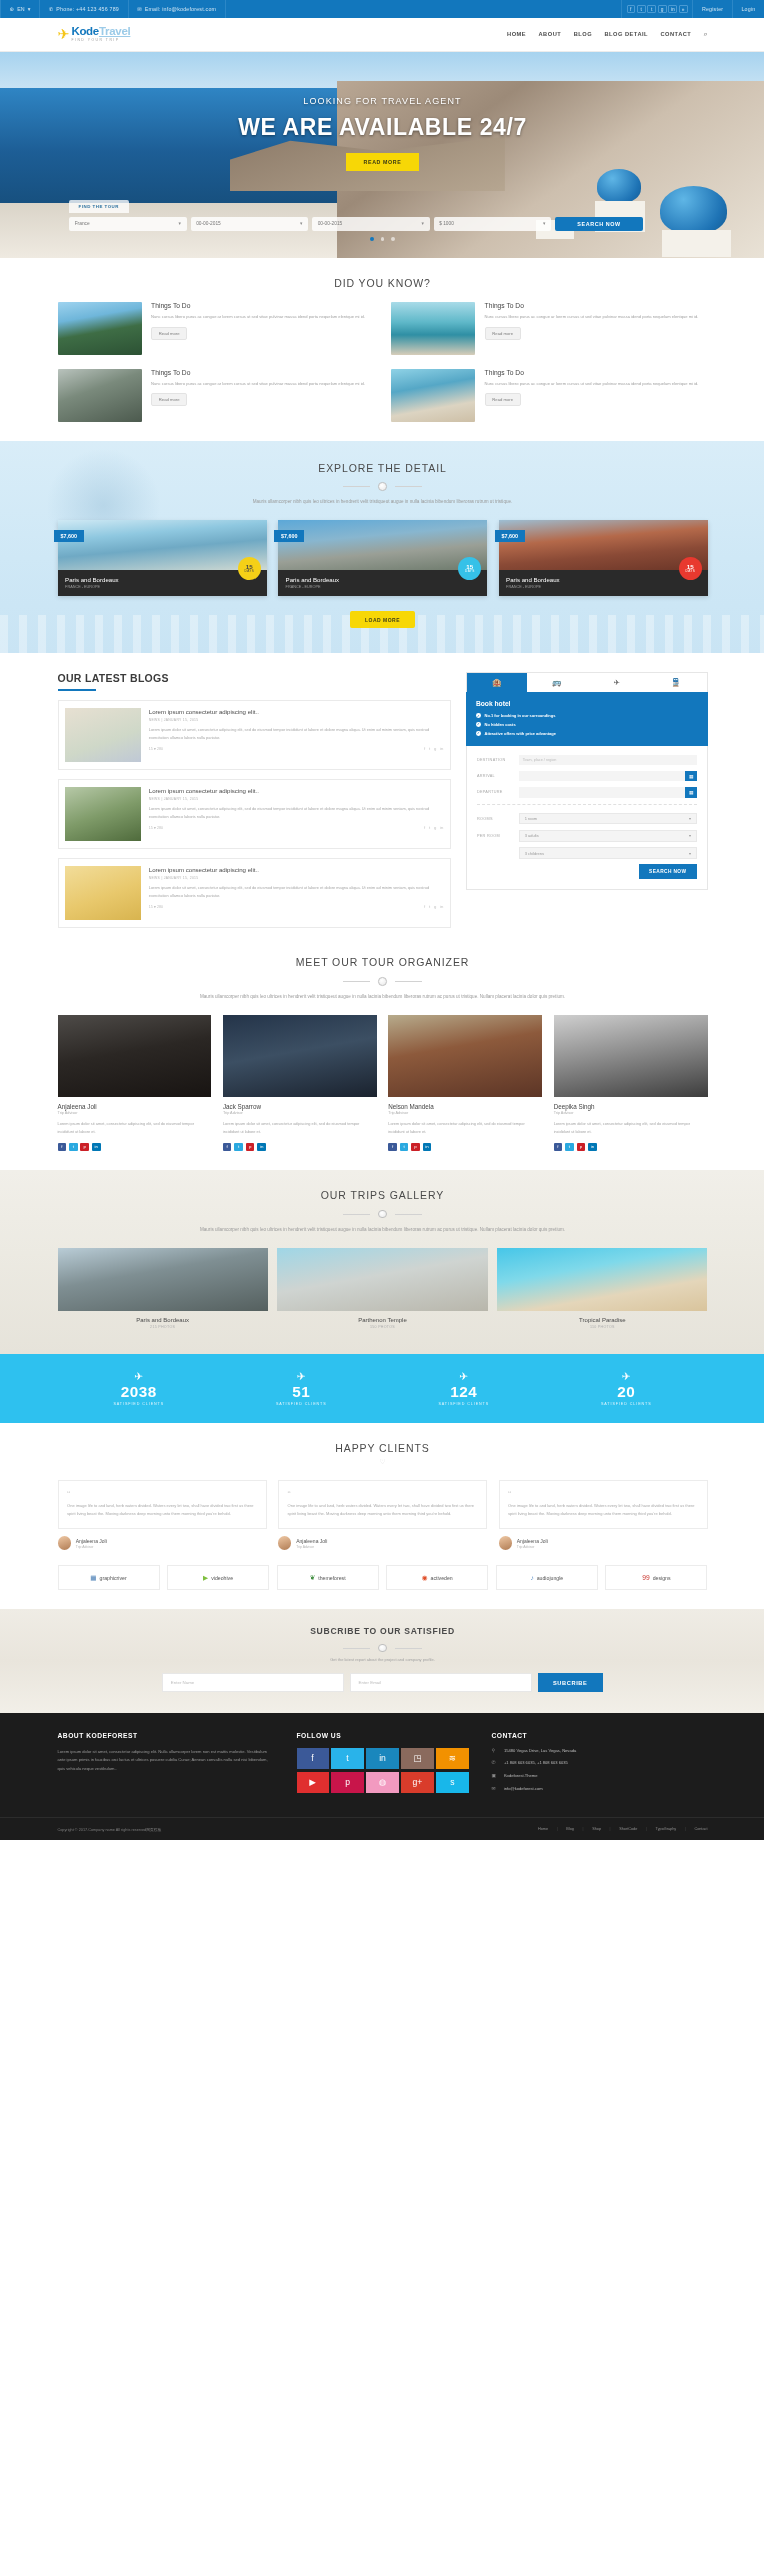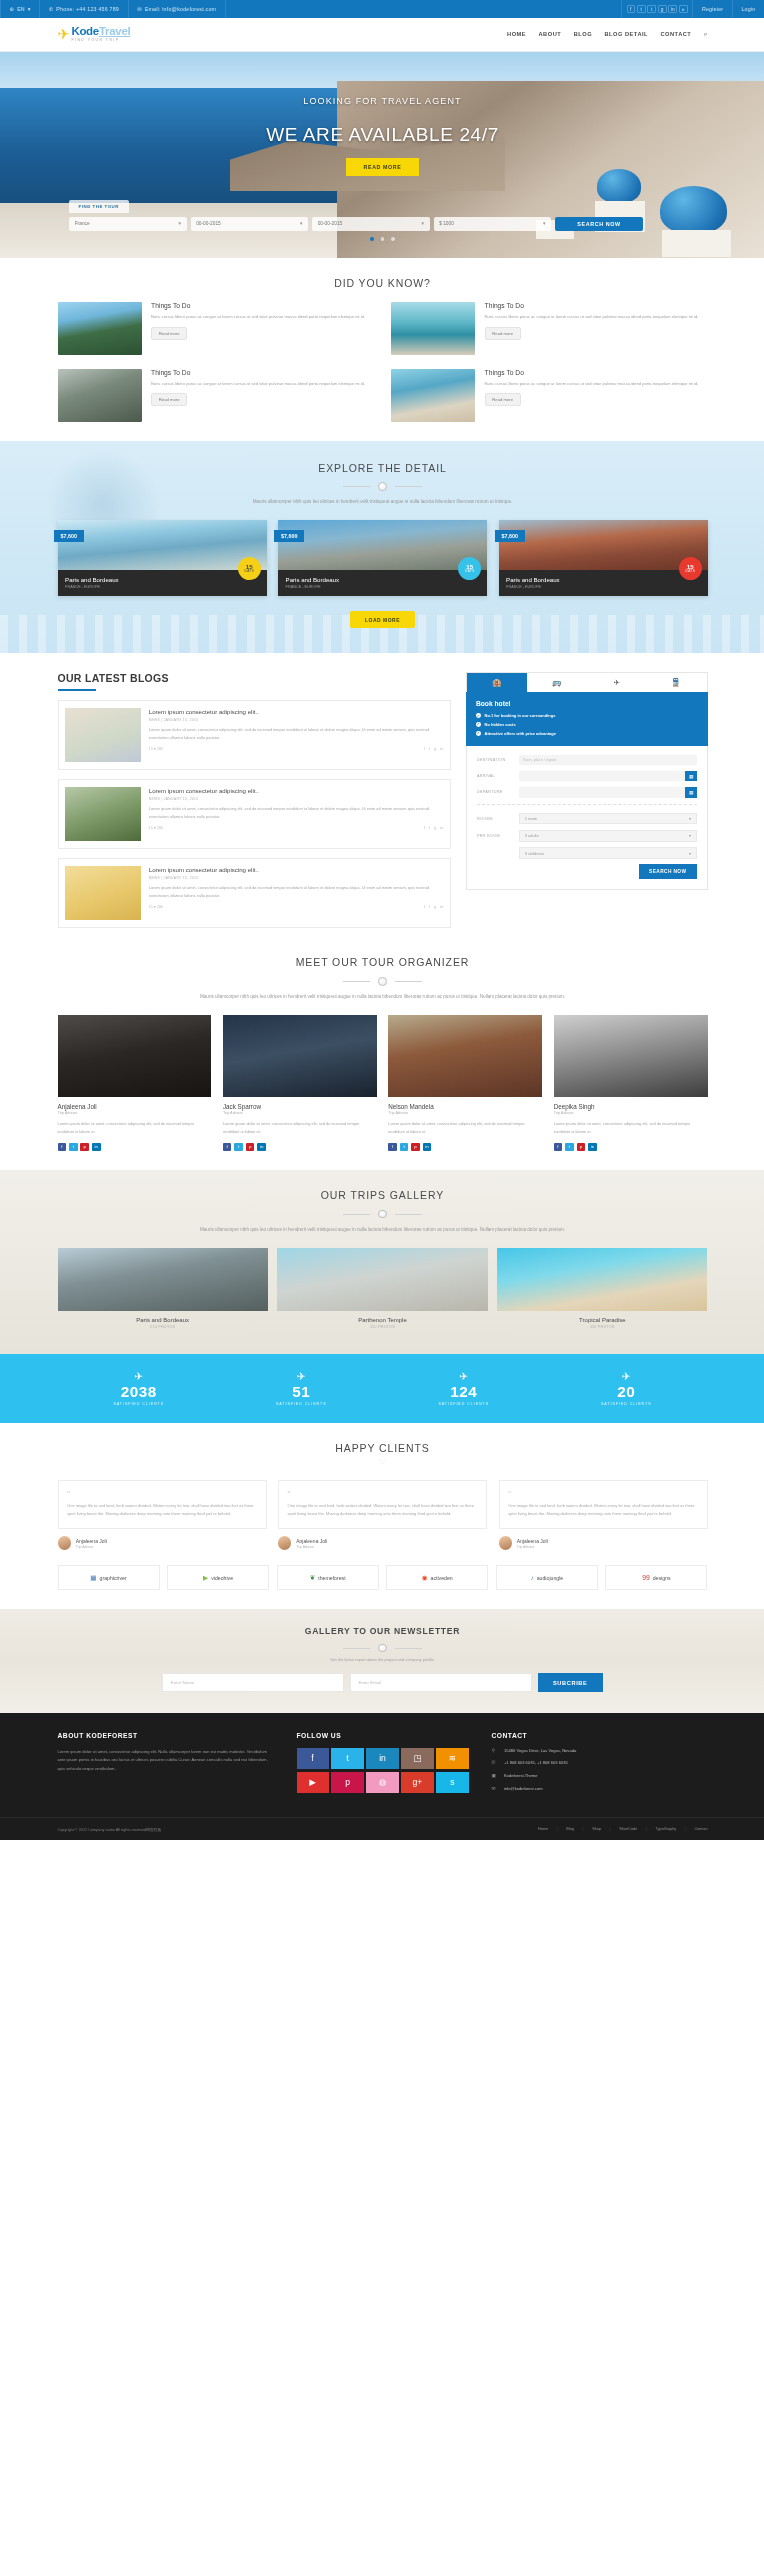--- a/index.html
+++ b/index.html
@@ -92,21 +92,21 @@
   .whiteblk { position:absolute; background:#f4f1ea; }
   .w1 { width: 50px; height: 31px; right: 120px; top: 149px; }
   .w2 { width: 69px; height: 27px; right: 34px; top: 178px; }
   .w3 { width: 38px; height: 19px; right: 191px; top: 168px; }
   .hero-txt {
     position: absolute; left: 0; right: 0; top: 44px;
     text-align: center; color: #fff; z-index: 5;
     text-shadow: 0 1px 2.9px rgba(0,0,0,.45);
   }
   .hero-sub { font-size: 9px; letter-spacing: 1.1px; }
-  .hero-h1 { font-size: 19px; letter-spacing: 0.6px; margin-top: 18px; font-weight: normal; }
+  .hero-h1 { font-size: 23px; letter-spacing: 0.6px; margin-top: 8px; font-weight: bold; }
   .hero-btn {
     display: inline-block; margin-top: 12.4px; background: #f7d706; color: #3a3a12;
     font-size: 5.3px; font-weight: bold; letter-spacing: 0.6px;
     padding: 5.7px 18px; border: none; text-shadow: none; cursor: pointer;
   }
   .hero-dots { position: absolute; bottom: 15.3px; left: 0; right: 0; text-align: center; z-index: 6; }
   .hero-dots span { display:inline-block; width:3.8px;height:3.8px;border-radius:50%;
     background:rgba(255,255,255,.6); margin:0 1.9px; }
   .hero-dots span.on { background:#1277bd; }
 
@@ -906,21 +906,21 @@
       <div class="brand">
         <span class="bico b-99">99</span>
         <span>designs</span>
       </div>
     </div>
   </div>
 </div>
 
 <div class="newsletter">
   <div class="wrap">
-    <h2 class="nl-title">GALLERY TO OUR NEWSLETTER</h2>
+    <h2 class="nl-title">SUBCRIBE TO OUR SATISFIED</h2>
     <div class="nl-deco sec-deco">
       <span class="line"></span>
       <span class="glob"></span>
       <span class="line"></span>
     </div>
     <div class="nl-sub">Get the latest report about the project and company profile.</div>
     <div class="nl-row">
       <div class="nl-inp">Enter Name</div>
       <div class="nl-inp">Enter Email</div>
       <button class="nl-btn">SUBCRIBE</button>

